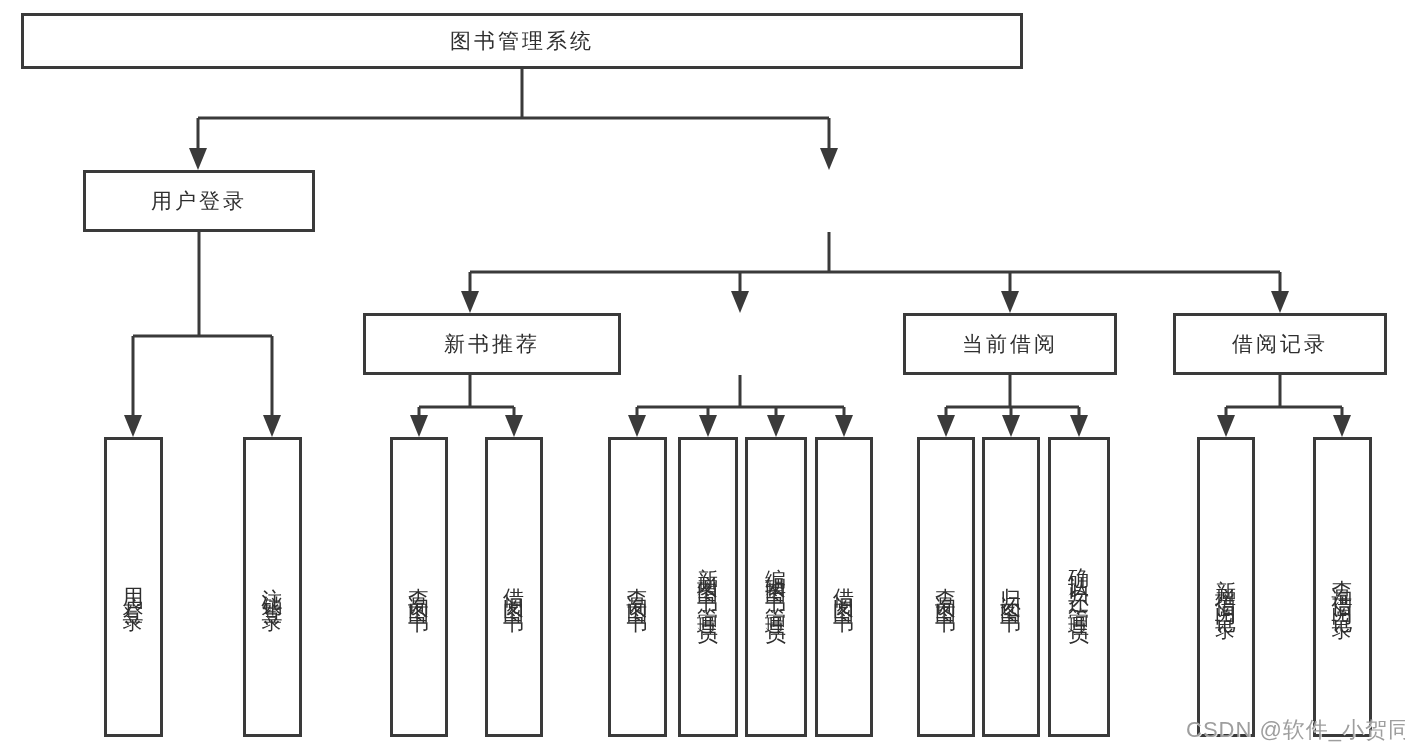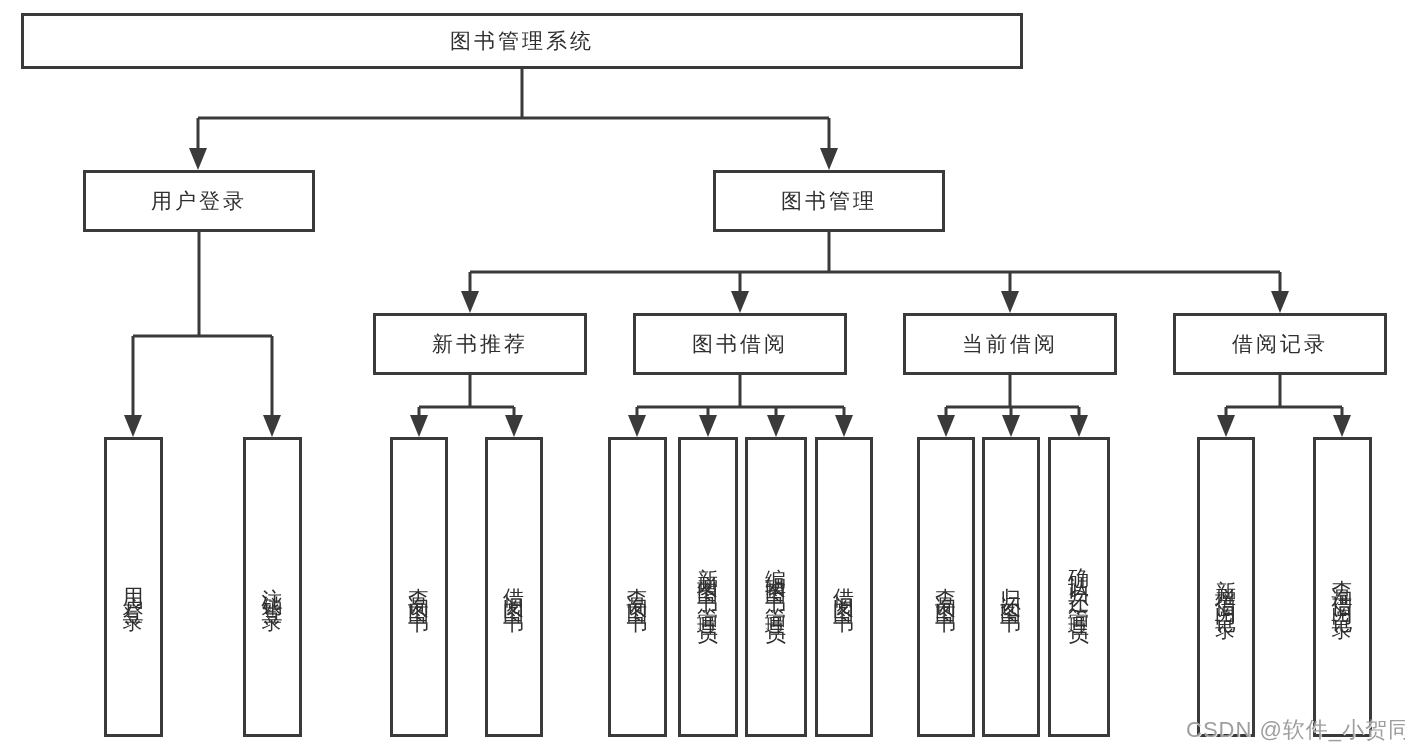--- a/index.html
+++ b/index.html
@@ -79,24 +79,22 @@
       <polygon points="1002,415 1020,415 1011,437"></polygon>
       <polygon points="1070,415 1088,415 1079,437"></polygon>
       <polygon points="1217,415 1235,415 1226,437"></polygon>
       <polygon points="1333,415 1351,415 1342,437"></polygon>
     </g>
   </svg>
 
   <div class="hnode" style="left:21px;top:13px;width:1002px;height:56px">图书管理系统</div>
 
   <div class="hnode" style="left:83px;top:170px;width:232px;height:62px">用户登录</div>
-  <div class="hnode" style="left:713px;top:170px;width:232px;height:62px">图书管理</div>
 
-  <div class="hnode" style="left:373px;top:313px;width:214px;height:62px">新书推荐</div>
-  <div class="hnode" style="left:633px;top:313px;width:214px;height:62px">图书借阅</div>
+  <div class="hnode" style="left:363px;top:313px;width:258px;height:62px">新书推荐</div>
   <div class="hnode" style="left:903px;top:313px;width:214px;height:62px">当前借阅</div>
   <div class="hnode" style="left:1173px;top:313px;width:214px;height:62px">借阅记录</div>
 
   <div class="vnode" style="left:104px;top:437px;width:59px;height:300px">用户登录</div>
   <div class="vnode" style="left:243px;top:437px;width:59px;height:300px">注销登录</div>
 
   <div class="vnode" style="left:390px;top:437px;width:58px;height:300px">查询图书</div>
   <div class="vnode" style="left:485px;top:437px;width:58px;height:300px">借阅图书</div>
 
   <div class="vnode" style="left:608px;top:437px;width:59px;height:300px">查询图书</div>

